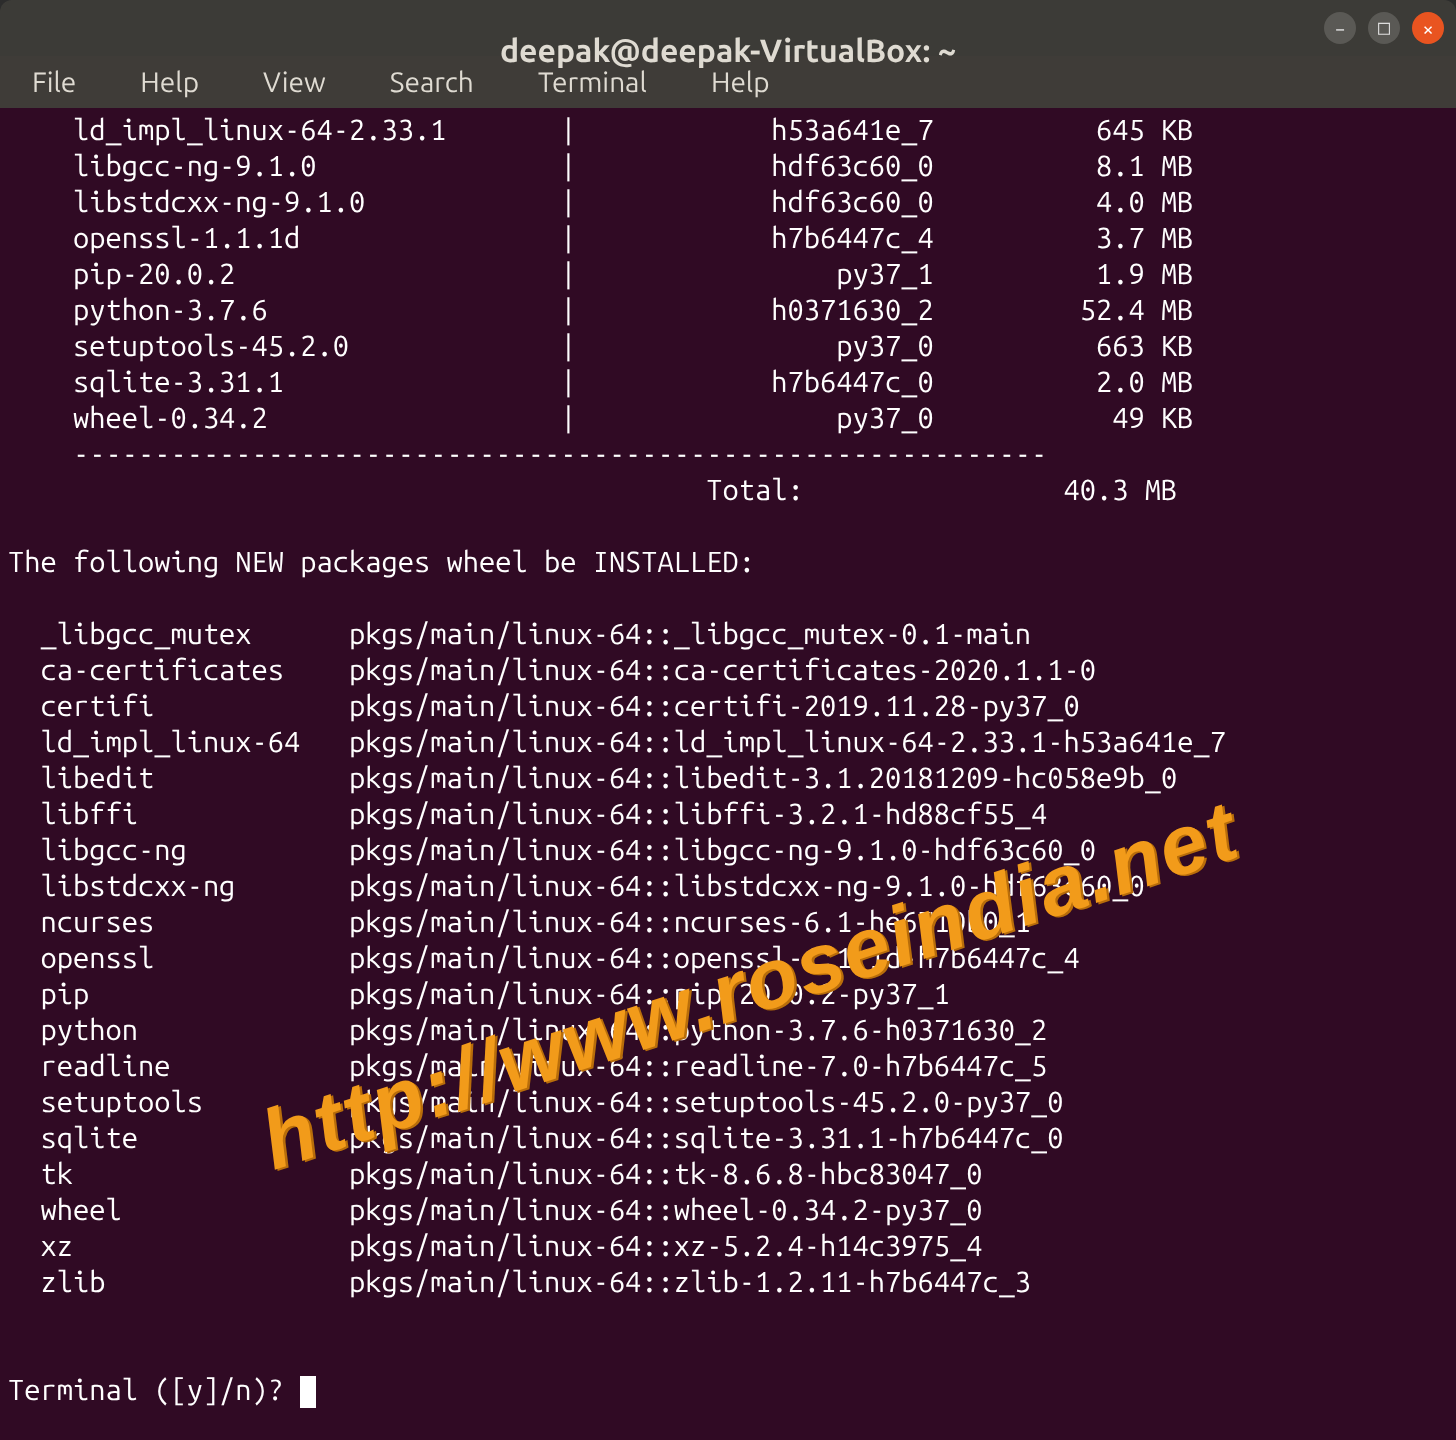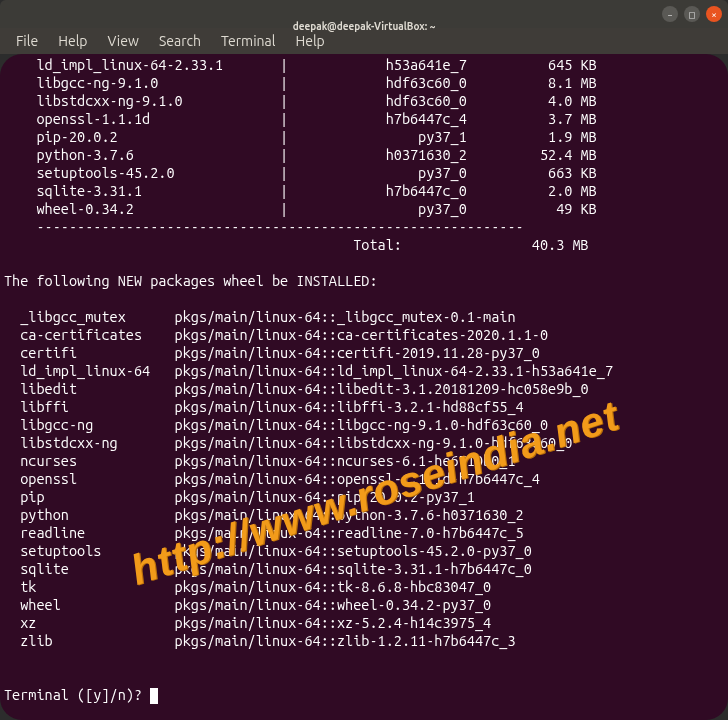--- a/index.html
+++ b/index.html
@@ -22,21 +22,21 @@
       display: flex;
       align-items: center;
       justify-content: center;
       position: relative;
       border-top-left-radius: 6px;
       border-top-right-radius: 6px;
     }
     .titlebar-text {
       color: #dfdbd2;
       font-family: Ubuntu, sans-serif;
-      font-size: 10px;
+      font-size: 16px;
       font-weight: bold;
       margin-top: 24px;
     }
     .window-controls {
       position: absolute;
       right: 6px;
       display: flex;
       gap: 6px;
     }
     .wc {
@@ -54,38 +54,37 @@
     .wc-close { background: #e95420; color: #fff; }
     .menubar {
       background: #3f3c38;
       height: 26px;
       display: flex;
       align-items: center;
       padding: 0 6px;
       font-family: Ubuntu, sans-serif;
       font-size: 14px;
       color: #dfdbd2;
-      gap: 0;
+      gap: 12px;
     }
     .menu-item {
       padding: 4px 10px;
       cursor: pointer;
     }
     .terminal {
       background: #300a24;
       color: #ffffff;
       font-size: 14.5px;
       line-height: 18px;
       flex: 1;
       padding: 2px 4px;
       white-space: pre;
       font-family: "Ubuntu Mono", "DejaVu Sans Mono", monospace;
       overflow: hidden;
       position: relative;
-      border-radius: 22px;
     }
     .cursor-block {
       display: inline-block;
       width: 8px;
       height: 16px;
       background: #ffffff;
       vertical-align: middle;
     }
     .watermark {
       position: absolute;

